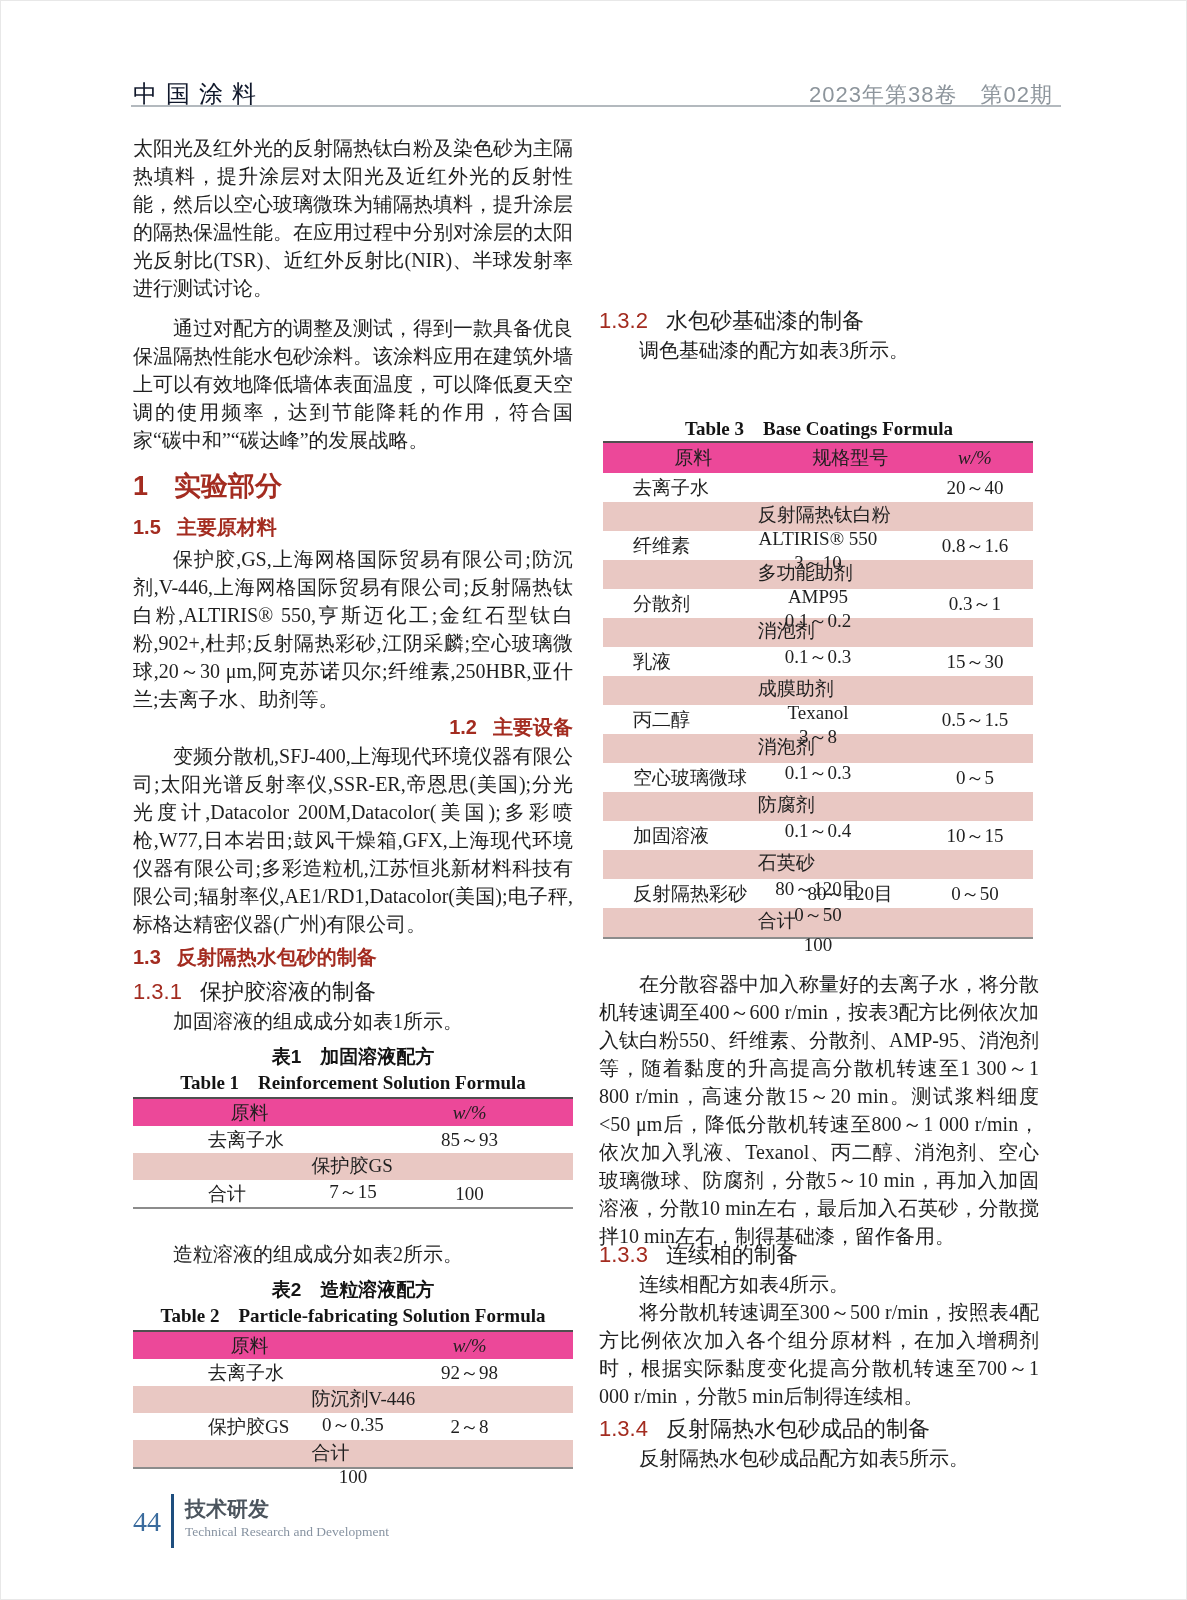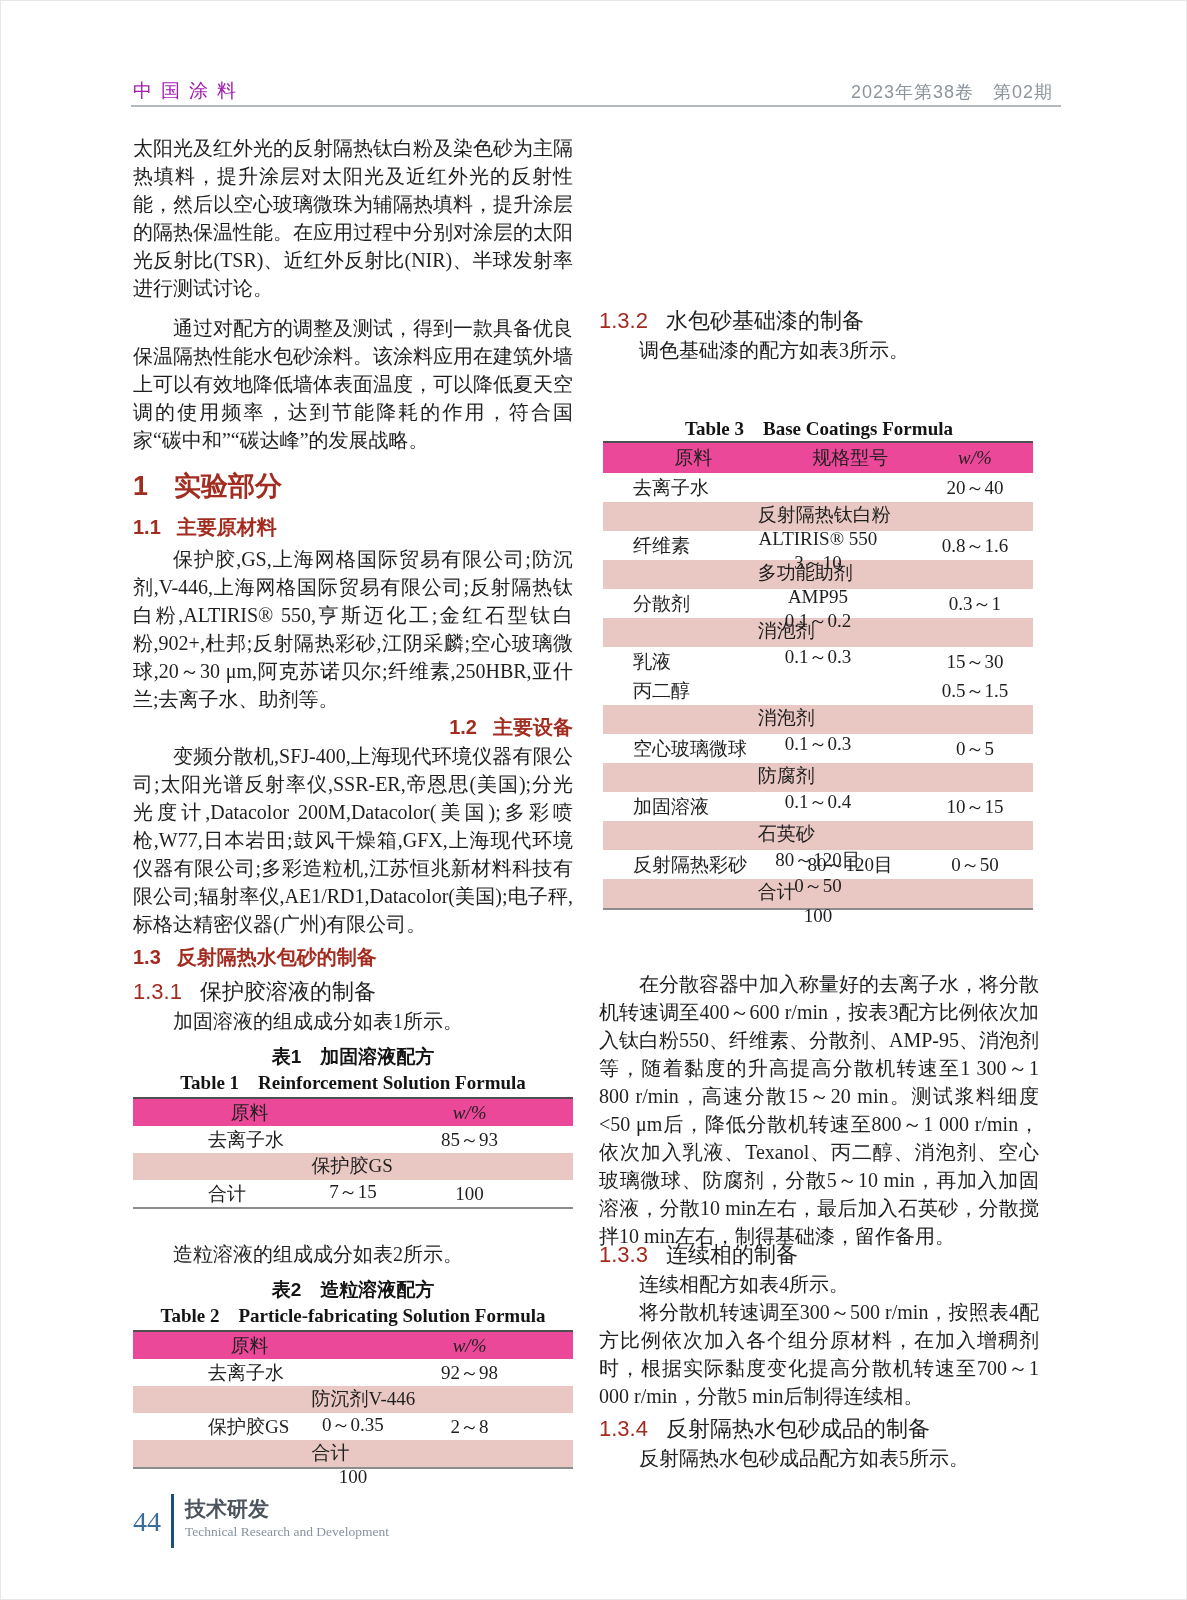--- a/index.html
+++ b/index.html
@@ -4,23 +4,23 @@
 <style>
   html,body { margin:0; padding:0; background:#ffffff; }
   .page {
     position:relative; width:1187px; height:1600px; background:#ffffff;
     box-shadow: inset 0 0 0 1px #e8e8e8;
     font-family:"Liberation Serif","DejaVu Serif",serif;
     color:#1f1f1f; overflow:hidden;
   }
   
   .jname  { position:absolute; left:133px; top:78px; font-family:"Liberation Sans","DejaVu Sans",sans-serif;
-            font-size:19px; color:#a21caf; letter-spacing:9px; }
+            font-size:24px; color:#0f172a; letter-spacing:9px; }
   .jissue { position:absolute; right:134px; top:80px; font-family:"Liberation Sans","DejaVu Sans",sans-serif;
-            font-size:18px; color:#8d959c; letter-spacing:1px; }
+            font-size:22px; color:#8d959c; letter-spacing:1px; }
   .hrule  { position:absolute; left:131px; top:105px; width:930px; height:2px; background:#b3b9be; }
 
   
   .col { position:absolute; width:440px; top:0; height:1600px; }
   .col-left  { left:133px; }
   .col-right { left:599px; }
   .blk { position:absolute; left:0; width:100%; }
 
   p.body { margin:0; font-size:20px; line-height:28px; text-align:justify; color:#1f1f1f; }
   .ind { text-indent:2em; }
@@ -107,21 +107,21 @@
 
   <div class="col col-left">
     <p class="body ind blk lp2">通过对配方的调整及测试，得到一款具备优良保温隔热性能水包砂涂料。该涂料应用在建筑外墙上可以有效地降低墙体表面温度，可以降低夏天空调的使用频率，达到节能降耗的作用，符合国家“碳中和”“碳达峰”的发展战略。</p>
     <p class="body blk lp1">太阳光及红外光的反射隔热钛白粉及染色砂为主隔热填料，提升涂层对太阳光及近红外光的反射性能，然后以空心玻璃微珠为辅隔热填料，提升涂层的隔热保温性能。在应用过程中分别对涂层的太阳光反射比(TSR)、近红外反射比(NIR)、半球发射率进行测试讨论。</p>
 
     <div class="h1 blk lh1">
       <span class="num">1</span><span>实验部分</span>
     </div>
 
     <div class="h2 blk lh11">
-      <span class="num">1.1</span><span>主要原材料</span>
+      <span class="num">1.5</span><span>主要原材料</span>
     </div>
     <p class="body ind blk lp11">保护胶,GS,上海网格国际贸易有限公司;防沉剂,V-446,上海网格国际贸易有限公司;反射隔热钛白粉,ALTIRIS® 550,亨斯迈化工;金红石型钛白粉,902+,杜邦;反射隔热彩砂,江阴采麟;空心玻璃微球,20～30 μm,阿克苏诺贝尔;纤维素,250HBR,亚什兰;去离子水、助剂等。</p>
 
     <div class="h2 blk lh12">
       <span class="num">1.2</span><span>主要设备</span>
     </div>
     <p class="body ind blk lp12">变频分散机,SFJ-400,上海现代环境仪器有限公司;太阳光谱反射率仪,SSR-ER,帝恩思(美国);分光光度计,Datacolor 200M,Datacolor(美国);多彩喷枪,W77,日本岩田;鼓风干燥箱,GFX,上海现代环境仪器有限公司;多彩造粒机,江苏恒兆新材料科技有限公司;辐射率仪,AE1/RD1,Datacolor(美国);电子秤,标格达精密仪器(广州)有限公司。</p>
 
     <div class="h2 blk lh13">
       <span class="num">1.3</span><span>反射隔热水包砂的制备</span>
@@ -223,20 +223,25 @@
         <div class="tr alt">
           <div class="td col0">消泡剂</div>
           <div class="td col1"></div>
           <div class="td col2">0.1～0.3</div>
         </div>
         <div class="tr plain">
           <div class="td col0">乳液</div>
           <div class="td col1"></div>
           <div class="td col2">15～30</div>
         </div>
+        <div class="tr alt">
+          <div class="td col0">成膜助剂</div>
+          <div class="td col1">Texanol</div>
+          <div class="td col2">3～8</div>
+        </div>
         <div class="tr plain">
           <div class="td col0">丙二醇</div>
           <div class="td col1"></div>
           <div class="td col2">0.5～1.5</div>
         </div>
         <div class="tr alt">
           <div class="td col0">消泡剂</div>
           <div class="td col1"></div>
           <div class="td col2">0.1～0.3</div>
         </div>

